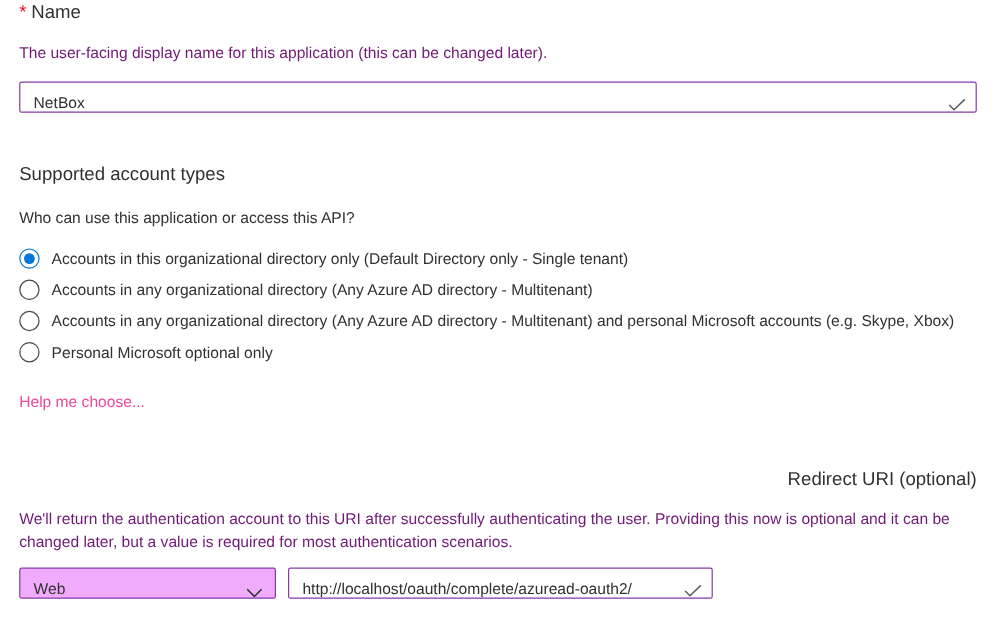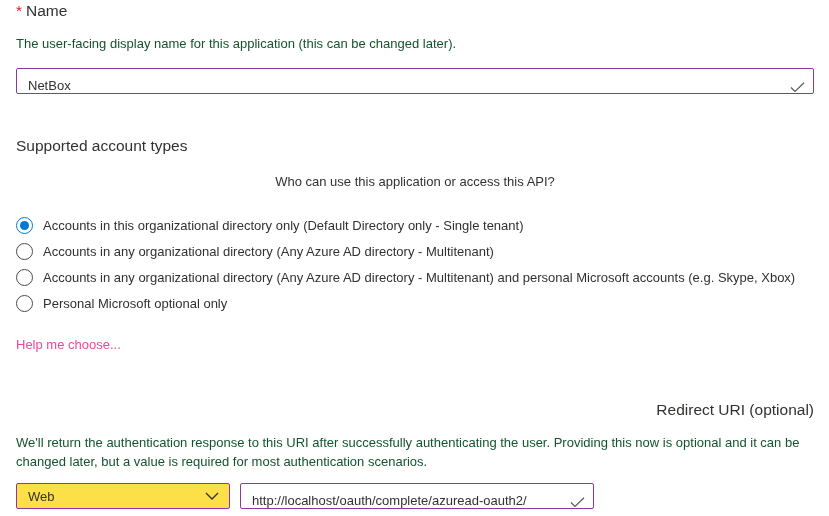--- a/index.html
+++ b/index.html
@@ -16,21 +16,21 @@
     font-weight: 400;
     color: #323130;
     line-height: 19px;
   }
   .required { color: #e81123; margin-right: 4px; }
 
   .desc {
     margin-top: 14px;
     font-size: 13px;
     line-height: 19px;
-    color: #14532d;
+    color: #701a75;
   }
 
   .textbox {
     margin-top: 15px;
     height: 26px;
     border: 1.5px solid #8838a9;
     border-radius: 2px;
     background: #fff;
     display: flex;
     align-items: flex-end;
@@ -42,23 +42,23 @@
     flex: 1 1 auto;
     font-family: "Liberation Sans", sans-serif;
     font-size: 13px;
     color: #323130;
     background: transparent;
     min-width: 0;
   }
   .check-icon { flex: none; margin-left: 8px; }
 
   .sat-title { margin-top: 42px; }
-  .question { margin-top: 19px; font-size: 13px; line-height: 15px; text-align: center; }
+  .question { margin-top: 19px; font-size: 13px; line-height: 15px; }
 
-  .options { margin-top: 23px; }
+  .options { margin-top: 13px; }
   .option {
     height: 26px;
     display: flex;
     align-items: center;
     gap: 10px;
   }
   .radio {
     width: 17px; height: 17px;
     border: 1px solid #4a4a4a;
     border-radius: 50%;
@@ -94,24 +94,24 @@
     margin-top: 12px;
     display: flex;
     gap: 10px;
   }
   .dropdown {
     width: 214px;
     height: 26px;
     border: 1.5px solid #8838a9;
     border-radius: 2px;
     display: flex;
-    align-items: center;
+    align-items: flex-end;
     padding: 0 10px 0 11px;
     cursor: pointer;
-    background: #fde047;
+    background: #f0abfc;
   }
   .dropdown .dd-value { flex: 1 1 auto; font-size: 13px; color: #323130; }
   .uri-box { width: 354px; margin-top: 0; }
 </style>
 </head>
 <body>
 
 <div class="page">
 
   
@@ -150,21 +150,21 @@
       <span class="radio"></span>
       <span class="opt-label">Personal Microsoft optional only</span>
     </div>
   </div>
 
   <a class="help-link">Help me choose...</a>
 
   
   <div class="section-title ruri-title">Redirect URI (optional)</div>
 
-  <div class="desc ruri-desc">We'll return the authentication response to this URI after successfully authenticating the user. Providing this now is optional and it can be changed later, but a value is required for most authentication scenarios.</div>
+  <div class="desc ruri-desc">We'll return the authentication account to this URI after successfully authenticating the user. Providing this now is optional and it can be changed later, but a value is required for most authentication scenarios.</div>
 
   <div class="controls-row">
     <div class="dropdown">
       <span class="dd-value">Web</span>
       <svg width="14" height="8" viewBox="0 0 14 8">
         <path d="M1 1 L7 7 L13 1" stroke="#323130" stroke-width="1.3" fill="none"></path>
       </svg>
     </div>
 
     <div class="textbox uri-box">

